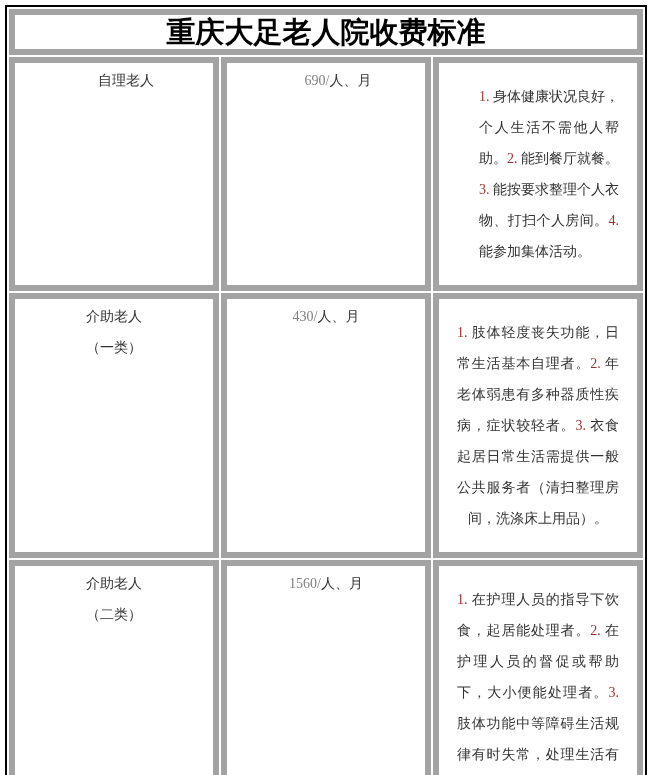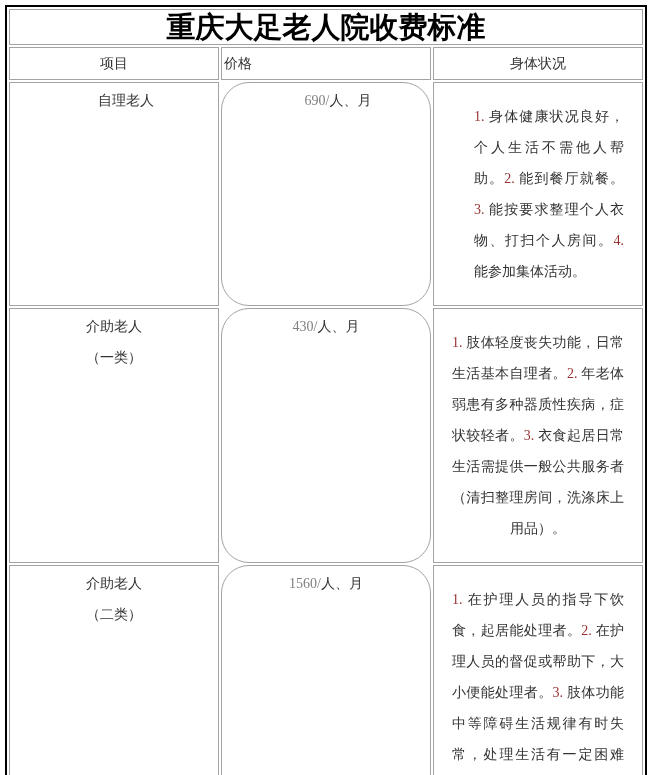--- a/index.html
+++ b/index.html
@@ -16,21 +16,21 @@
   }
   table.fee-table {
     width: 642px;
     table-layout: fixed;
     border-collapse: separate;
     border-spacing: 2px;
     border: 2px solid #000000;
     background: #ffffff;
   }
   td, th {
-    border: 1px solid #a3a3a3;
+    border: 6px solid #a3a3a3;
     vertical-align: top;
     color: #333333;
     font-size: 14px;
     font-weight: normal;
     padding: 0;
     overflow: hidden;
   }
   .title-cell {
     font-size: 29px;
     font-weight: bold;
@@ -50,21 +50,20 @@
   .col-condition{ text-align: center; }
   td.item-cell {
     text-align: center;
     padding-top: 2px;
     line-height: 31px;
   }
   td.price-cell {
     text-align: center;
     padding-top: 2px;
     line-height: 31px;
-    border-radius: 28px;
   }
   td.condition-cell {
     padding: 2px 2px;
     line-height: 31px;
   }
   td.condition-cell p {
     margin: 16px;
     text-align: justify;
   }
   td.condition-cell p.center { text-align-last: center; }
@@ -79,25 +78,20 @@
   .dg      { color: #808080; }
 </style>
 </head>
 <body>
 
 <div class="page">
   <table class="fee-table">
     <thead>
       <tr class="title-row">
         <td colspan="3" class="title-cell">重庆大足老人院收费标准</td>
-      </tr>
-      <tr class="header-row">
-        <th class="col-item">项目</th>
-        <th class="col-price">价格</th>
-        <th class="col-condition">身体状况</th>
       </tr>
     </thead>
     <tbody class="data">
         <tr>
           <td class="item-cell">
             <div>自理老人</div>
           </td>
           <td class="price-cell"><span class="dg">690</span><span class="dg">/</span>人、月</td>
           <td class="condition-cell">
             <p class="left"><span class="mk-red">1.</span> 身体健康状况良好，个人生活不需他人帮助。<span class="mk-red">2.</span> 能到餐厅就餐。<span class="mk-red">3.</span> 能按要求整理个人衣物、打扫个人房间。<span class="mk-red">4.</span> 能参加集体活动。</p>

